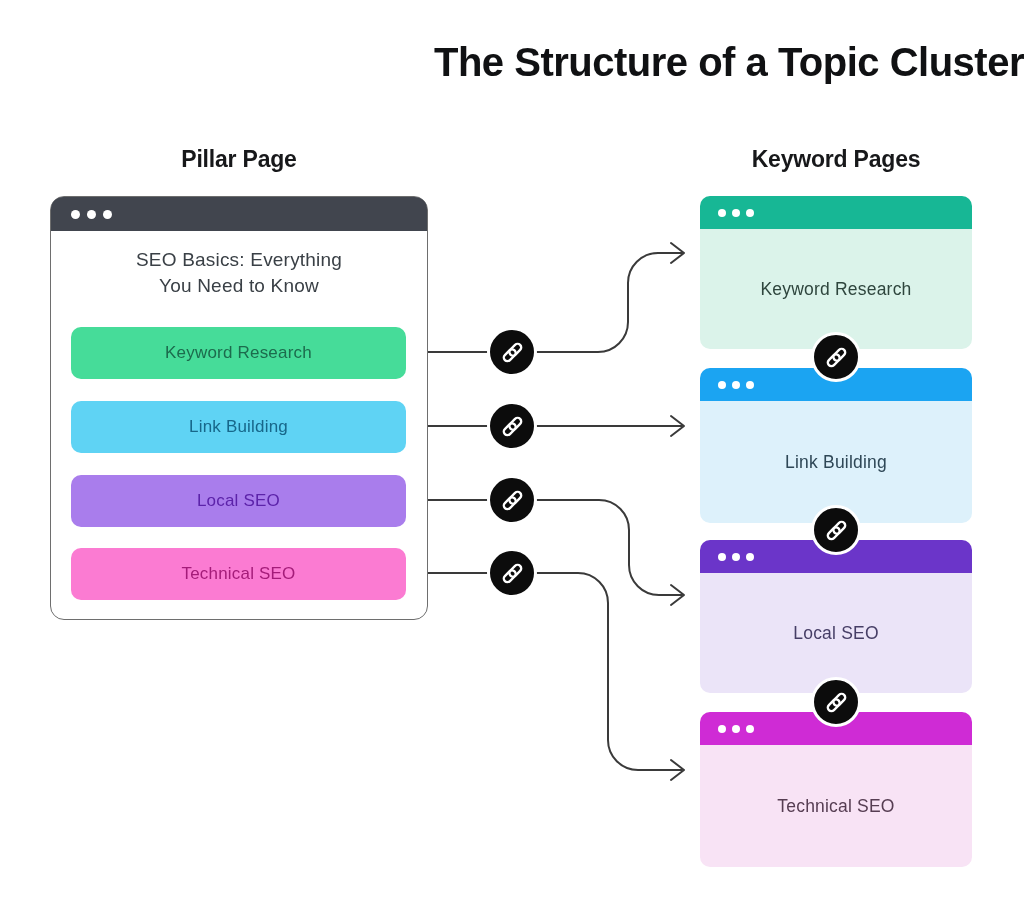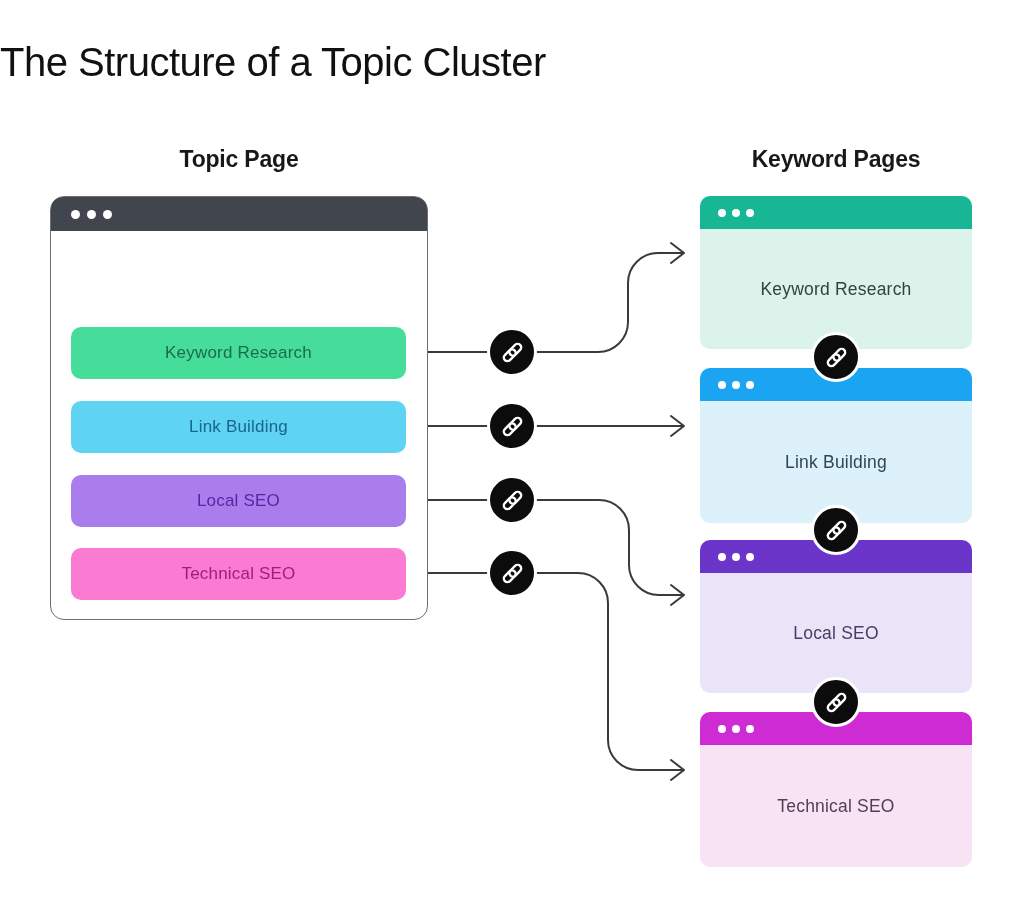--- a/index.html
+++ b/index.html
@@ -2,22 +2,22 @@
 <html><head>
 <meta charset="utf-8">
 <style>
   html,body{margin:0;padding:0;background:#fff;}
   .canvas{
     position:relative;width:1024px;height:911px;margin:0 auto;
     background:#ffffff;overflow:hidden;
     font-family:"Liberation Sans","DejaVu Sans",sans-serif;
   }
   .page-title{
-    position:absolute;left:0;top:40px;width:1024px;text-align:left;
-    font-size:40px;font-weight:normal;letter-spacing:-0.5px;color:#101113;margin:0;
+    position:absolute;left:0;top:40px;width:1024px;text-align:right;
+    font-size:40px;font-weight:bold;letter-spacing:-0.5px;color:#101113;margin:0;
   }
   .col-label{
     position:absolute;top:146px;font-size:23px;font-weight:bold;color:#17181a;
     text-align:center;letter-spacing:-0.2px;
   }
   .col-label.pillar{left:89px;width:300px;}
   .col-label.cluster{left:686px;width:300px;}
 
   .connectors{position:absolute;left:0;top:0;z-index:1;}
   .connectors path{fill:none;stroke:#3a3a3a;stroke-width:2;stroke-linecap:round;stroke-linejoin:round;}
@@ -68,21 +68,21 @@
   }
   .link-badge svg{display:block;}
 </style>
 </head>
 <body>
 
 <div class="canvas">
 
   <h1 class="page-title">The Structure of a Topic Cluster</h1>
 
-  <div class="col-label pillar">Topic Page</div>
+  <div class="col-label pillar">Pillar Page</div>
   <div class="col-label cluster">Keyword Pages</div>
 
   <svg class="connectors" width="1024" height="911" viewBox="0 0 1024 911">
     <path d="M428 352 H598 A30 30 0 0 0 628 322 V283 A30 30 0 0 1 658 253 H682"></path>
     <path d="M671 243 L684 253 L671 263"></path>
     <path d="M428 426 H682"></path>
     <path d="M671 416 L684 426 L671 436"></path>
     <path d="M428 500 H599 A30 30 0 0 1 629 530 V565 A30 30 0 0 0 659 595 H682"></path>
     <path d="M671 585 L684 595 L671 605"></path>
     <path d="M428 573 H578 A30 30 0 0 1 608 603 V740 A30 30 0 0 0 638 770 H682"></path>
@@ -90,20 +90,24 @@
   </svg>
 
   <div class="pillar-card">
     <div class="win-header" style="background: rgb(65, 69, 78);">
       <span class="dots">
           <i></i>
           <i></i>
           <i></i>
         </span>
     </div>
+    <div class="pillar-heading">
+      <span>SEO Basics: Everything</span><br>
+      <span>You Need to Know</span>
+    </div>
     <div class="pbtn b1" style="background: rgb(70, 220, 153); color: rgb(28, 107, 77);">Keyword Research</div>
     <div class="pbtn b2" style="background: rgb(95, 211, 244); color: rgb(23, 103, 138);">Link Building</div>
     <div class="pbtn b3" style="background: rgb(169, 125, 236); color: rgb(92, 35, 169);">Local SEO</div>
     <div class="pbtn b4" style="background: rgb(251, 123, 210); color: rgb(164, 28, 121);">Technical SEO</div>
   </div>
 
   <div class="cluster-card c1">
     <div class="win-header" style="background: rgb(23, 183, 149);">
       <span class="dots">
           <i></i>

